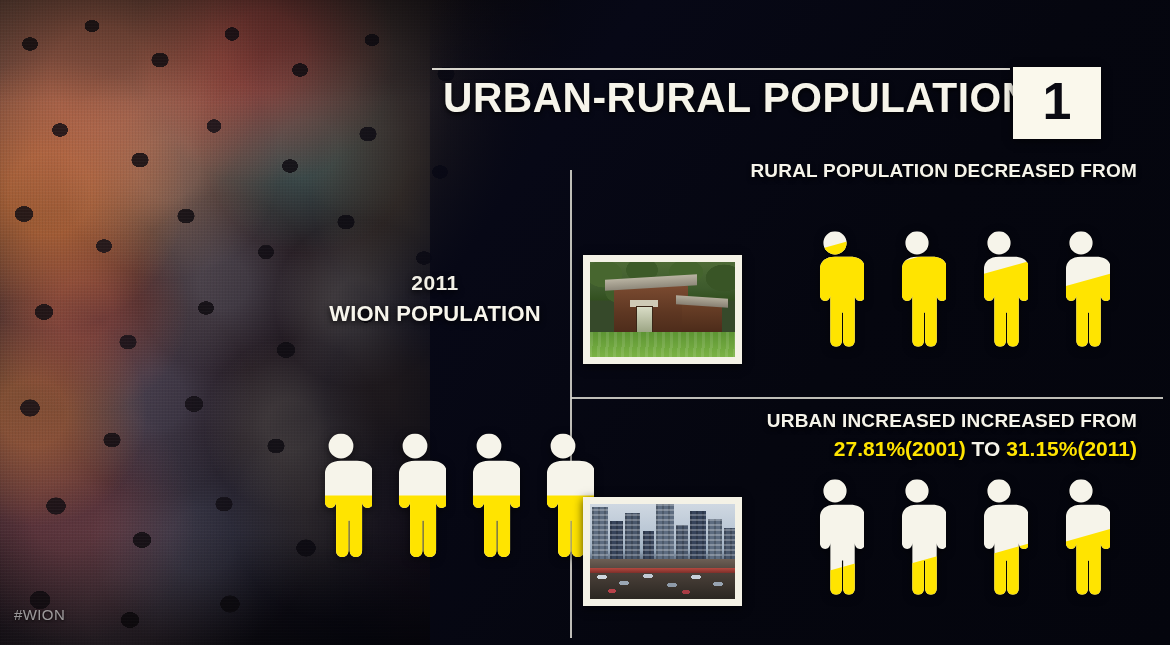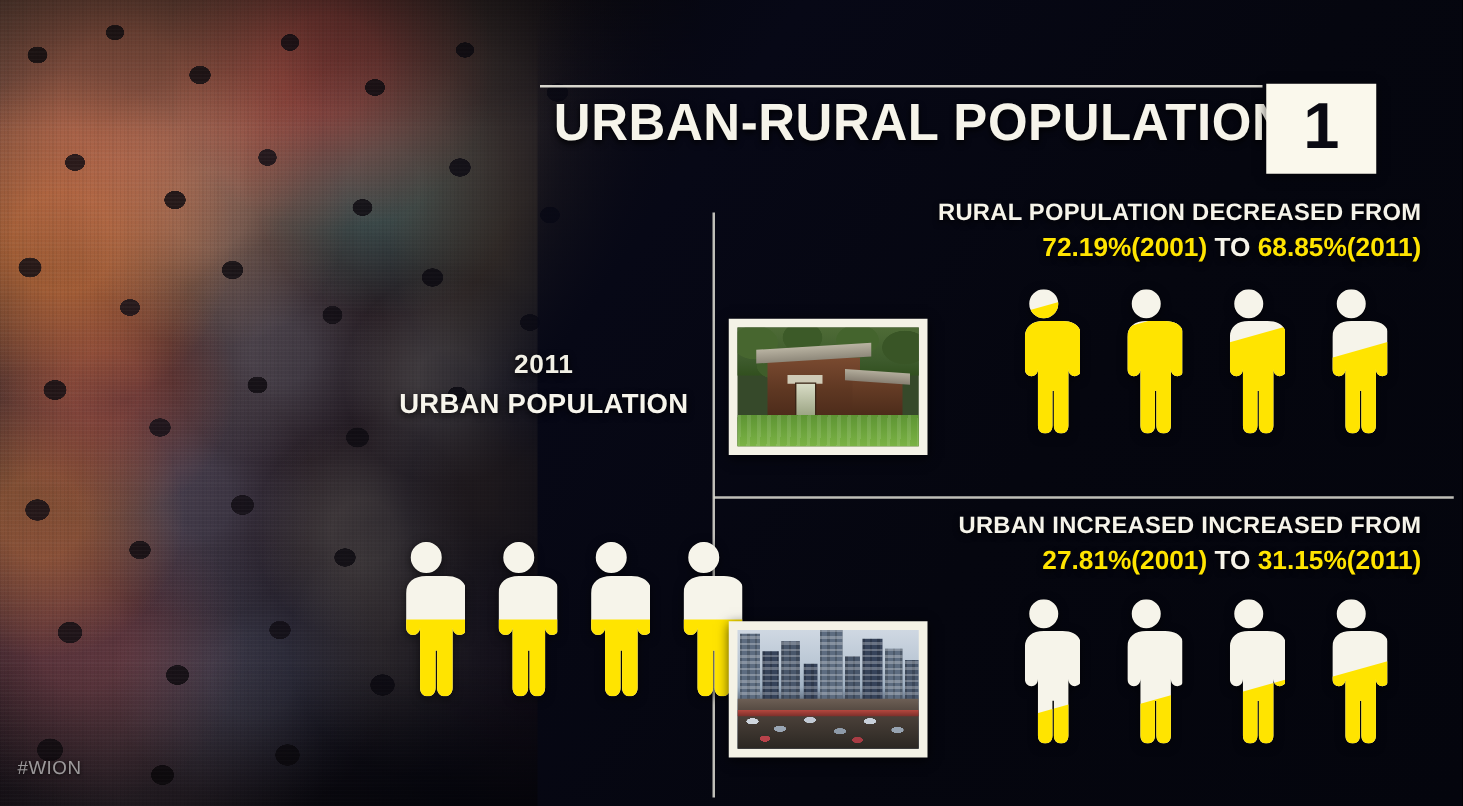--- a/index.html
+++ b/index.html
@@ -151,21 +151,21 @@
   
   .world-block{
     position:absolute;left:300px;top:268px;width:270px;
     text-align:center;
   }
   .world-title{
     font-size:40px;font-weight:700;color:#f7f5ec;letter-spacing:1px;
     line-height:1;text-shadow:0 2px 7px rgba(0,0,0,.9);
   }
   .world-year{
-    font-size:21px;font-weight:700;color:#f2f0e6;margin-top:12px;
+    font-size:21px;font-weight:700;color:#f2f0e6;margin-top:3px;
     letter-spacing:.5px;text-shadow:0 2px 6px rgba(0,0,0,.9);
   }
   .world-label{
     font-size:22px;font-weight:700;color:#f7f5ec;margin-top:6px;
     letter-spacing:.2px;text-shadow:0 2px 6px rgba(0,0,0,.9);
   }
   .world-value{
     font-size:24px;font-weight:700;color:#ffe400;margin-top:6px;
     letter-spacing:.3px;text-shadow:0 2px 6px rgba(0,0,0,.9);
   }
@@ -305,21 +305,21 @@
   <div class="title-text">URBAN-RURAL POPULATION</div>
   <div class="title-badge">
     <span>1</span>
   </div>
 
   <div class="div-vert"></div>
   <div class="div-horiz"></div>
 
   <div class="world-block">
     <div class="world-year">2011</div>
-    <div class="world-label">URBAN POPULATION</div>
+    <div class="world-label">WION POPULATION</div>
   </div>
 
   <div class="people-row" id="people-world" style="left:310px;top:432px;gap:12px;">
       <div class="person">
   <svg width="62" height="134" viewBox="0 0 100 215" xmlns="http://www.w3.org/2000/svg">
     <defs>
       <clipPath id="bodypeople-world-0">
         <circle cx="50" cy="22" r="20"></circle>
         <path d="M50 46
                  c-16 0 -26 8 -26 22
@@ -409,23 +409,20 @@
     <g clip-path="url(#bodypeople-world-3)">
       <rect x="0" y="0" width="100" height="215" fill="#f6f4ea"></rect>
       <polygon points="0,101.972 100,101.972 100,215 0,215" fill="#ffe400"></polygon>
     </g>
   </svg>
       </div>
     </div>
 
   <div class="sec-head" style="top:160px;">
     <div class="l1">RURAL POPULATION DECREASED FROM</div>
-    <div class="l2">
-      <span class="hl">72.19%(2001)</span><span class="mid"> TO </span><span class="hl">68.85%(2011)</span>
-    </div>
   </div>
 
   <div class="thumb" style="left:583px;top:255px;">
     <div class="img img-rural">
       <div class="foliage"></div>
       <div class="house"></div>
       <div class="wing"></div>
       <div class="awning"></div>
       <div class="door"></div>
       <div class="field"></div>

